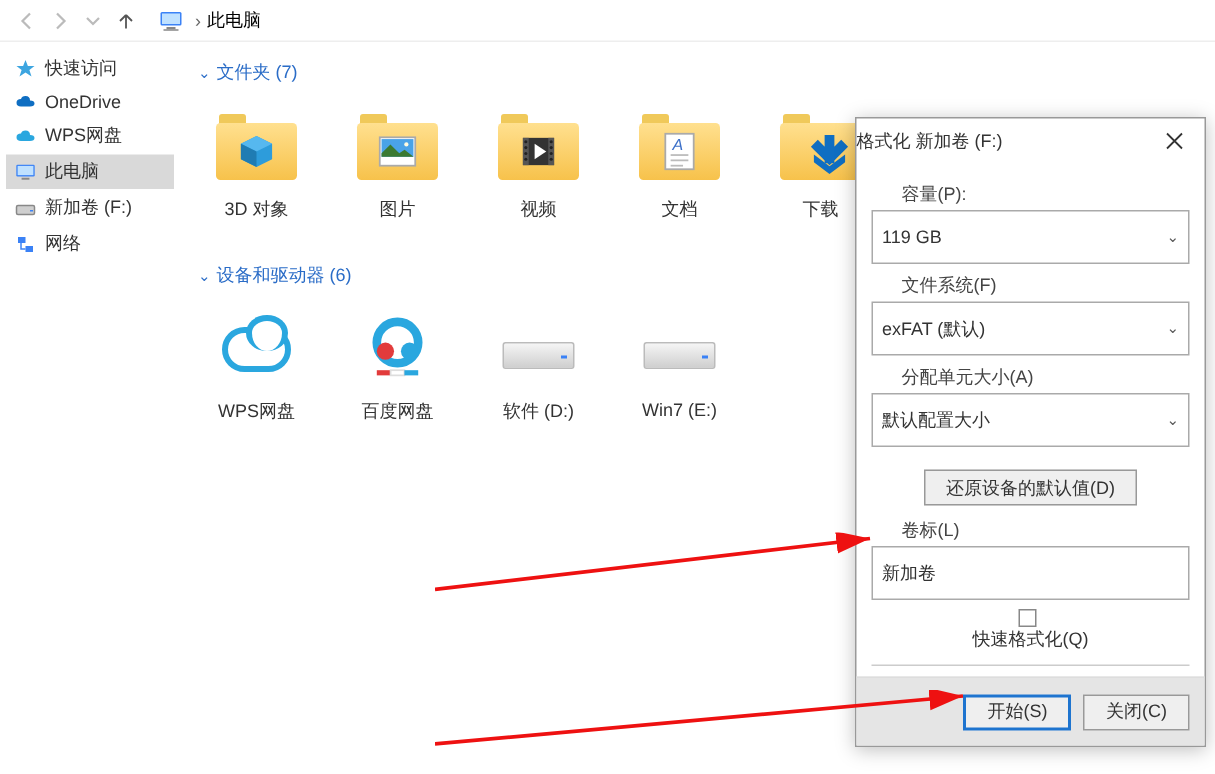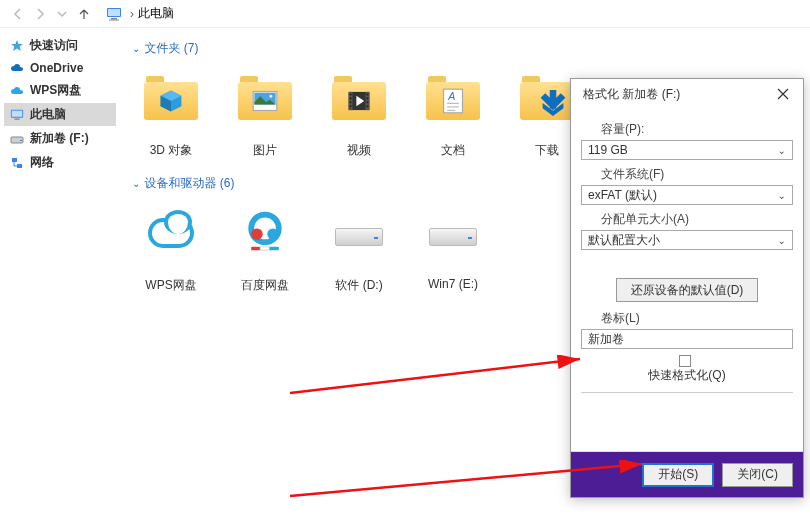--- a/index.html
+++ b/index.html
@@ -8,62 +8,62 @@
     
     .addr { height: 28px; display: flex; align-items: center; padding: 0 8px; border-bottom: 1px solid #eee; }
     .nav-btn { width: 20px; height: 20px; display: flex; align-items: center; justify-content: center; color: #888; margin-right: 2px; }
     .nav-btn.dis { color: #ccc; }
     .addr-sep { margin: 0 4px; color: #666; }
     .pc-icon { width: 16px; height: 16px; margin: 0 4px; }
     .addr-text { color: #000; }
 
     
     .main { display: flex; height: calc(100% - 28px); }
-    .sidebar { width: 120px; padding: 6px 4px; font-weight: bold; }
+    .sidebar { width: 120px; padding: 6px 4px; }
     .side-item { display: flex; align-items: center; padding: 3px 6px; margin-bottom: 1px; border-radius: 0; cursor: pointer; }
     .side-item.sel { background: #d9d9d9; }
     .side-item .si-icon { width: 14px; height: 14px; margin-right: 6px; display: flex; align-items: center; justify-content: center; }
 
     .content { flex: 1; padding: 8px 4px; position: relative; }
     .section-hdr { color: #2a6cc7; font-size: 12px; display: flex; align-items: center; margin: 4px 0 8px 8px; }
     .caret { display: inline-block; margin-right: 4px; color: #2a6cc7; font-size: 10px; }
 
     .grid { display: flex; flex-wrap: wrap; gap: 0; }
     .item { width: 94px; height: 106px; display: flex; flex-direction: column; align-items: center; padding-top: 6px; }
     .item .thumb { width: 54px; height: 54px; display: flex; align-items: center; justify-content: center; }
-    .item .label { margin-top: 17px; font-size: 12px; text-align: right; }
+    .item .label { margin-top: 6px; font-size: 12px; text-align: right; }
 
     
     .folder { width: 54px; height: 44px; position: relative; }
     .folder .tab { position: absolute; top: 0; left: 2px; width: 18px; height: 8px; background: #f0c95a; border-radius: 2px 2px 0 0; }
     .folder .body { position: absolute; top: 6px; left: 0; width: 54px; height: 38px; background: linear-gradient(#ffe08f,#f7c24b); border-radius: 3px; }
     .folder .inner { position: absolute; top: 10px; left: 8px; width: 38px; height: 30px; display: flex; align-items: center; justify-content: center; }
 
     
     .drive { width: 48px; height: 36px; }
     .drive .front { width: 48px; height: 18px; background: linear-gradient(#f5f5f5,#cfcfcf); border: 1px solid #bbb; border-radius: 2px; margin-top: 4px; position: relative; }
     .drive .led { position: absolute; right: 4px; top: 8px; width: 4px; height: 2px; background: #3b82f6; }
 
     .cloud-shape { width: 46px; height: 30px; background: #fff; border: 4px solid #2aa7df; border-radius: 18px; position: relative; }
     .cloud-shape:before { content: ""; position: absolute; top: -12px; left: 12px; width: 20px; height: 20px; background: #fff; border: 4px solid #2aa7df; border-radius: 50%; border-bottom: none; }
 
     
     .dialog { position: absolute; right: 6px; top: 78px; width: 234px; height: 420px; background: #fff; border: 1px solid #999; box-shadow: 0 2px 12px rgba(0,0,0,.25); display: flex; flex-direction: column; z-index: 10; }
-    .dlg-title { height: 30px; display: flex; align-items: center; padding: 0 12px; font-size: 12px; }
+    .dlg-title { height: 30px; display: flex; align-items: center; padding: 0 0; font-size: 12px; }
     .dlg-close { position: absolute; right: 2px; top: 2px; width: 36px; height: 26px; display: flex; align-items: center; justify-content: center; }
     .dlg-body { padding: 6px 10px 0; flex: 1; overflow: hidden; }
     .fld-label { font-size: 12px; color: #444; margin-top: 6px; margin-left: 20px; }
-    .select, .textin { width: 100%; height: 20px; border: 1px solid #aaa; background: #fff; font-size: 12px; padding: 0 6px; margin-top: 2px; display: flex; align-items: center; justify-content: space-between; }
+    .select, .textin { width: 100%; height: 36px; border: 1px solid #aaa; background: #fff; font-size: 12px; padding: 0 6px; margin-top: 2px; display: flex; align-items: center; justify-content: space-between; }
     .select .car { color: #555; font-size: 10px; }
     .btn { height: 24px; border: 1px solid #999; background: #efefef; padding: 0 14px; font-size: 12px; display: inline-flex; align-items: center; justify-content: center; }
     .btn.sel { border: 2px solid #1e74cf; }
-    .restore-wrap { display: flex; justify-content: center; margin: 28px 0 8px; }
+    .restore-wrap { display: flex; justify-content: center; margin: 15px 0 8px; }
     .check-row { display: flex; align-items: center; margin-top: 6px; flex-direction: column; }
     .check-row .cb { width: 12px; height: 12px; border: 1px solid #888; margin-right: 4px; }
-    .dlg-footer { height: 46px; border-top: 1px solid #ddd; display: flex; align-items: center; justify-content: flex-end; gap: 8px; padding: 16px 10px; margin-top: auto; background: #4c1d95; }
+    .dlg-footer { height: 46px; border-top: 1px solid #ddd; display: flex; align-items: center; justify-content: flex-end; gap: 8px; padding: 16px 10px; margin-top: auto; background: #e5e5e5; }
     .dlg-body hr { border: none; border-top: 1px solid #ccc; margin-top: 8px; }
 
     
     .arrow { position: absolute; pointer-events: none; z-index: 20; }
   </style>
 </head>
 <body>
 
 <div class="addr">
   <div class="nav-btn dis">

